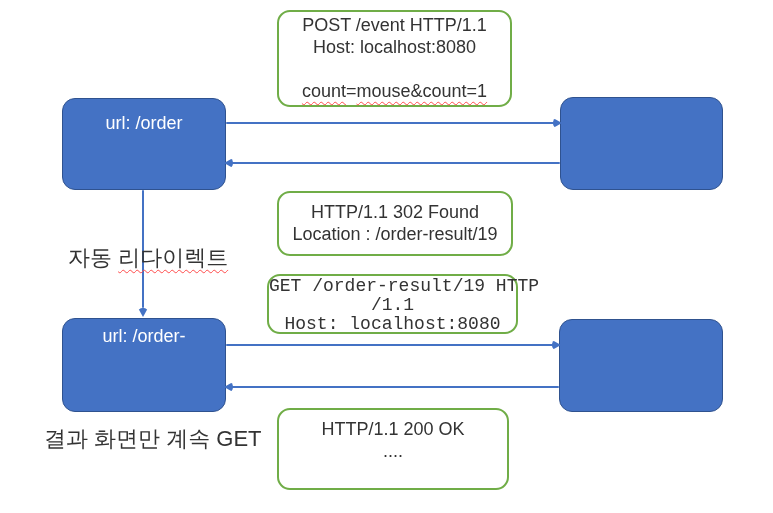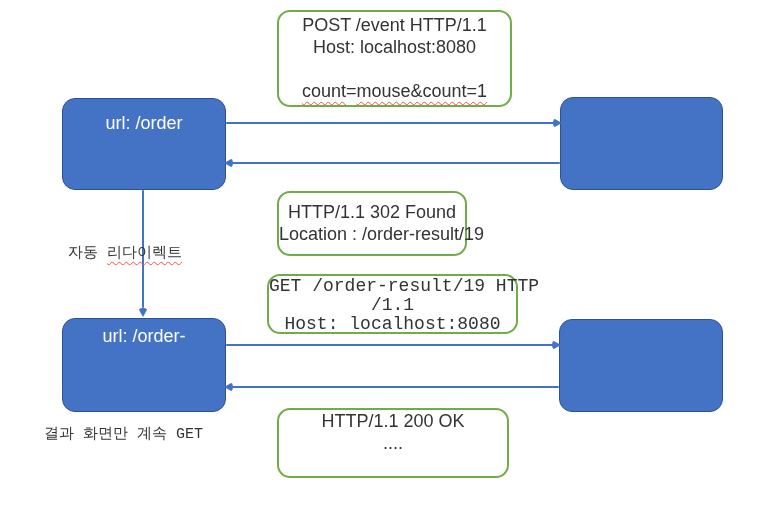--- a/index.html
+++ b/index.html
@@ -46,22 +46,22 @@
     border-top:5px solid transparent; border-bottom:5px solid transparent;
     border-right:9px solid var(--connector-blue);
   }
   .head-down {
     position:absolute; left:-4px; bottom:-9px; width:0; height:0;
     border-left:5px solid transparent; border-right:5px solid transparent;
     border-top:9px solid var(--connector-blue);
   }
   
   .note-text {
-    position:absolute; color:var(--text-dark); font-size:15px;
-    white-space:nowrap; z-index:2;font-family:Liberation Mono, monospace;
+    position:absolute; color:var(--text-dark); font-size:22px;
+    white-space:nowrap; z-index:2;
   }
   .wavy {
     text-decoration-line: underline;
     text-decoration-style: wavy;
     text-decoration-color: var(--spellcheck-red);
     text-decoration-thickness: 1px;
     text-underline-offset: 4px;
     text-decoration-skip-ink: none;
   }
 </style>
@@ -84,21 +84,21 @@
   <div class="bluebox" style="left:560px; top:97px; width:163px; height:93px;"></div>
 
   <div class="connector" style="left:226px; top:122px; width:334px; height:2px;">
     <i class="head-right"></i>
   </div>
 
   <div class="connector" style="left:226px; top:162px; width:334px; height:2px;">
     <i class="head-left"></i>
   </div>
 
-  <div class="gnote" style="left:277px; top:191px; width:190px; height:65px; padding-top:8px;">
+  <div class="gnote" style="left:277px; top:191px; width:236px; height:65px; padding-top:8px;">
     <div class="ln">HTTP/1.1 302 Found</div>
     <div class="ln">Location : /order-result/19</div>
   </div>
 
   <div class="connector" style="left:142px; top:190px; width:2px; height:118px;">
     <i class="head-down"></i>
   </div>
 
   <div class="note-text" style="left:68px; top:243px;"><span>자동 </span><span class="wavy">리다이렉트</span></div>
 
@@ -115,20 +115,20 @@
   <div class="bluebox" style="left:559px; top:319px; width:164px; height:93px;"></div>
 
   <div class="connector" style="left:226px; top:344px; width:333px; height:2px;">
     <i class="head-right"></i>
   </div>
 
   <div class="connector" style="left:226px; top:386px; width:333px; height:2px;">
     <i class="head-left"></i>
   </div>
 
-  <div class="gnote" style="left:277px; top:408px; width:232px; height:70px; padding-top:0;">
+  <div class="gnote" style="left:277px; top:408px; width:232px; height:82px; padding-top:8px;">
     <div class="ln">HTTP/1.1 200 OK</div>
     <div class="ln">....</div>
   </div>
 
   <div class="note-text" style="left:44px; top:424px;">결과 화면만 계속 GET</div>
 
 </div>
 
 </body></html>

